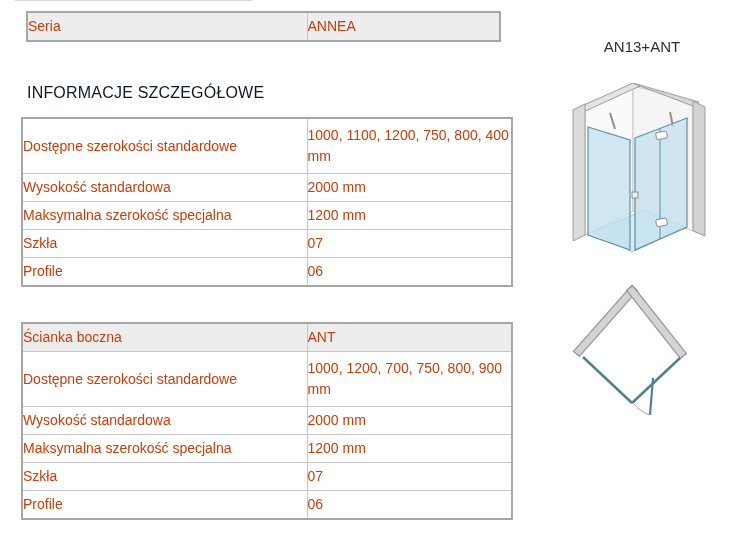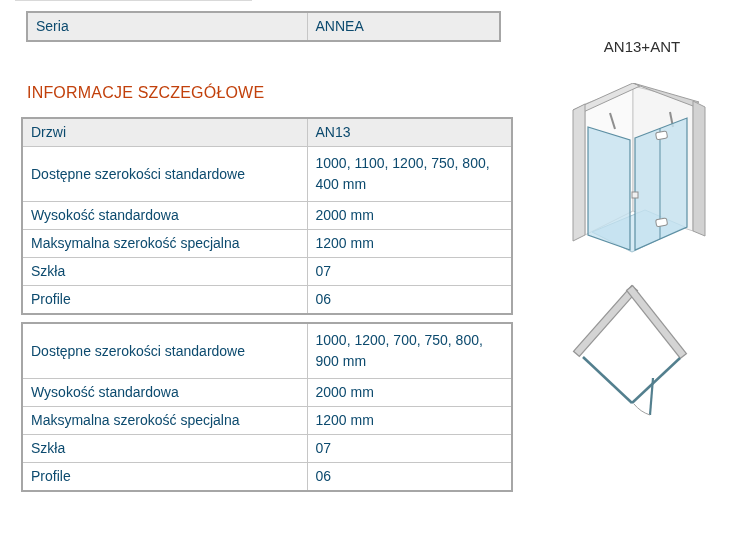--- a/index.html
+++ b/index.html
@@ -3,28 +3,28 @@
 <meta charset="utf-8">
 <style>
   html,body { margin:0; padding:0; }
   body {
     width:739px; height:537px; background:#ffffff; position:relative;
     font-family:"Liberation Sans", sans-serif; color:#3a3a3a; overflow:hidden;
   }
   .top-rule { position:absolute; left:15px; top:0; width:237px; height:1px; background:#d9d9d9; }
 
   table { border-collapse:collapse; table-layout:fixed; }
-  td { font-size:14px; color:#0c4a6e; padding:3px 8px; vertical-align:middle;
+  td { font-size:14px; color:#c2410c; padding:3px 0; vertical-align:middle;
        line-height:21px; overflow:hidden; }
 
   .series-table { position:absolute; left:26px; top:11px; width:475px; border:2px solid #a6a6a6; }
   .series-table td { background:#ededed; border:1px solid #c6c6c6; height:20px; }
 
   .section-heading { position:absolute; left:27px; top:84px; margin:0;
-    font-size:16px; font-weight:normal; color:#c2410c; letter-spacing:0.2px; }
+    font-size:16px; font-weight:normal; color:#0f172a; letter-spacing:0.2px; }
 
   .spec-table { position:absolute; left:21px; width:492px; border:2px solid #a6a6a6; }
   .spec-table td { border:1px solid #c6c6c6; background:#ffffff; }
   .spec-table tr.hdr td { background:#ededed; height:19px; }
   .spec-table tr.tall td { padding-top:6px; padding-bottom:6px; }
   .spec-table-1 { top:117px; }
   .spec-table-2 { top:322px; }
 
   .diagram-label { position:absolute; left:562px; top:38px; width:160px;
     text-align:center; font-size:15px; color:#2f2f2f; }
@@ -50,24 +50,20 @@
   </table>
 
 <h2 class="section-heading">INFORMACJE SZCZEGÓŁOWE</h2>
 
 <table class="spec-table spec-table-1">
   <colgroup>
       <col style="width:285px">
       <col>
     </colgroup>
   <tbody>
-      <tr class="hdr">
-    <td>Drzwi</td>
-    <td>AN13</td>
-  </tr>
   <tr class="tall">
     <td>Dostępne szerokości standardowe</td>
     <td>1000, 1100, 1200, 750, 800, 400 mm</td>
   </tr>
   <tr>
     <td>Wysokość standardowa</td>
     <td>2000 mm</td>
   </tr>
   <tr>
     <td>Maksymalna szerokość specjalna</td>
@@ -83,20 +79,24 @@
   </tr>
 </tbody>
   </table>
 
 <table class="spec-table spec-table-2">
   <colgroup>
       <col style="width:285px">
       <col>
     </colgroup>
   <tbody>
+      <tr class="hdr">
+    <td>Ścianka boczna</td>
+    <td>ANT</td>
+  </tr>
   <tr class="tall">
     <td>Dostępne szerokości standardowe</td>
     <td>1000, 1200, 700, 750, 800, 900 mm</td>
   </tr>
   <tr>
     <td>Wysokość standardowa</td>
     <td>2000 mm</td>
   </tr>
   <tr>
     <td>Maksymalna szerokość specjalna</td>

